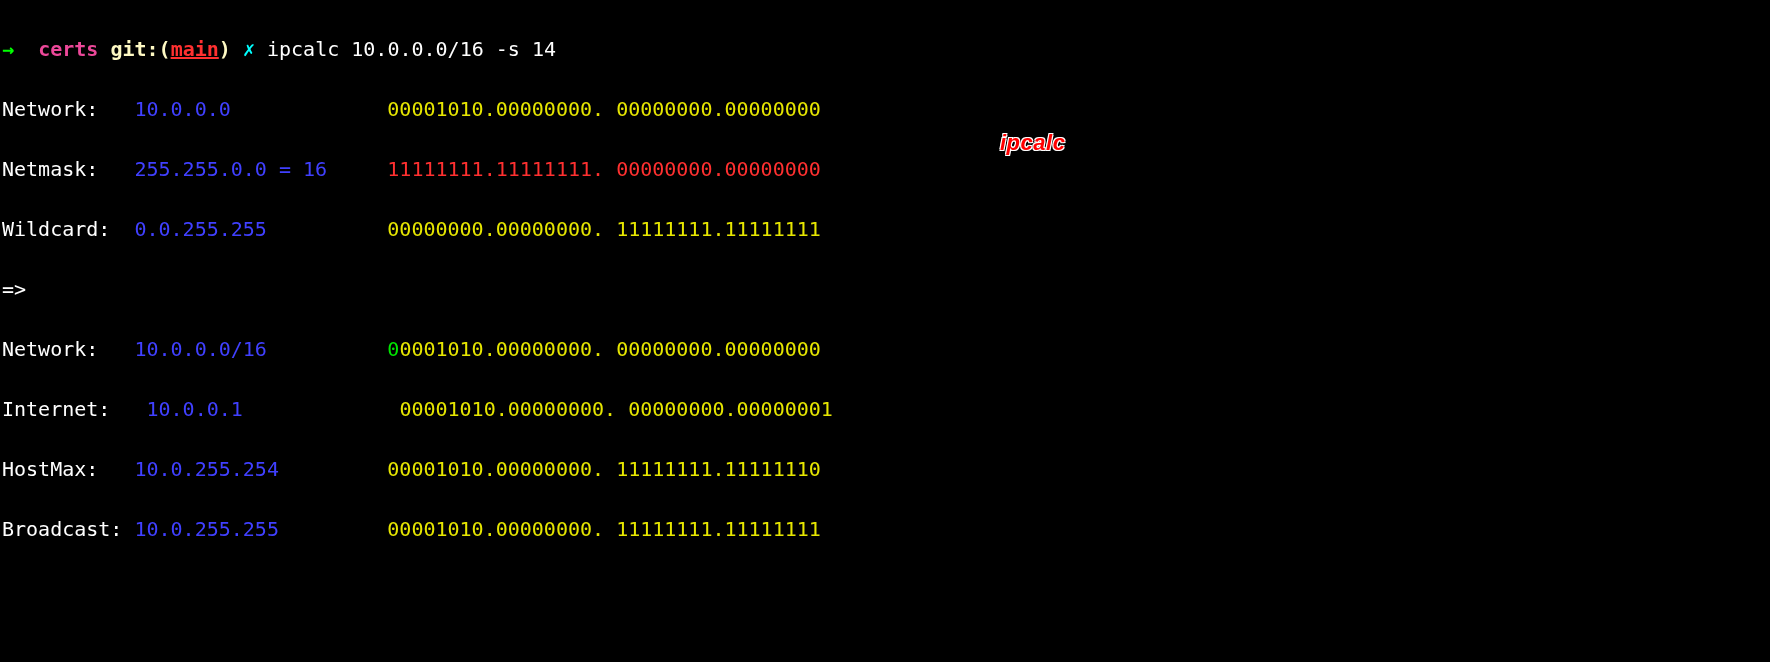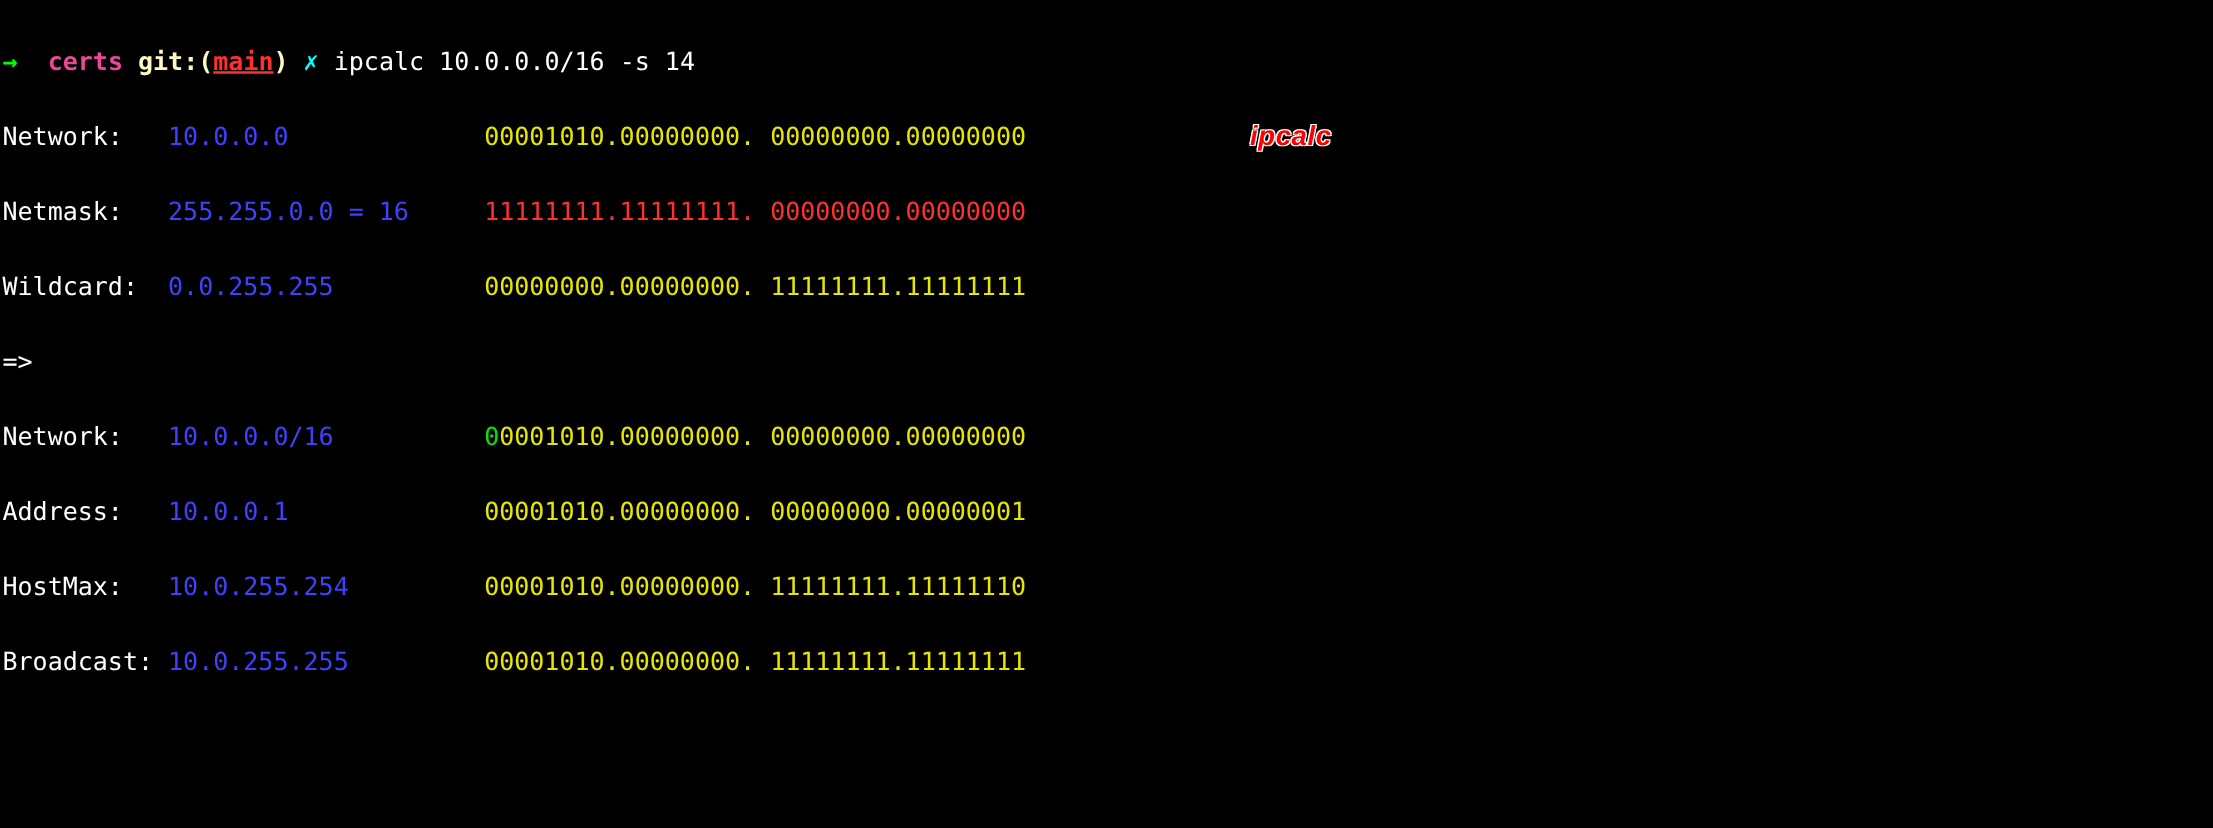--- a/index.html
+++ b/index.html
@@ -28,42 +28,42 @@
   .label { color: #ffffff; }
   .blue  { color: #4040ff; }
   .yellow{ color: #e6e600; }
   .red   { color: #ff3030; }
   .green { color: #00e600; }
   .magenta{ color: #e030e0; }
   .white { color: #ffffff; }
 
   .watermark {
     position: absolute;
-    top: 92px;
+    top: 126px;
     left: 1000px;
     font-family: "Arial Black", "Arial", sans-serif;
     font-weight: 900;
     font-size: 22px;
     font-style: italic;
     color: #ff0000;
     text-shadow: -1px -1px 0 #fff, 1px -1px 0 #fff, -1px 1px 0 #fff, 1px 1px 0 #fff;
     letter-spacing: 0.5px;
   }
 </style>
 </head>
 <body>
 
 <div class="terminal">
 <span class="row"><span class="arrow">→</span>  <span class="dir">certs</span> <span class="git">git:(</span><span class="branch">main</span><span class="git">)</span> <span class="sym">✗</span> <span class="cmd">ipcalc 10.0.0.0/16 -s 14</span></span>
 <span class="row"><span class="label">Network:   </span><span class="blue">10.0.0.0             </span><span class="yellow">00001010.00000000.</span><span> </span><span class="yellow">00000000.00000000</span></span>
 <span class="row"><span class="label">Netmask:   </span><span class="blue">255.255.0.0 = 16     </span><span class="red">11111111.11111111.</span><span> </span><span class="red">00000000.00000000</span></span>
 <span class="row"><span class="label">Wildcard:  </span><span class="blue">0.0.255.255          </span><span class="yellow">00000000.00000000.</span><span> </span><span class="yellow">11111111.11111111</span></span>
 <span class="row"><span class="white">=&gt;</span></span>
 <span class="row"><span class="label">Network:   </span><span class="blue">10.0.0.0/16          </span><span class="green">0</span><span class="yellow">0001010.00000000.</span><span> </span><span class="yellow">00000000.00000000</span></span>
-<span class="row"><span class="label">Address:   </span><span class="blue">10.0.0.1             </span><span class="yellow">00001010.00000000.</span><span> </span><span class="yellow">00000000.00000001</span></span>
+<span class="row"><span class="label">Internet:   </span><span class="blue">10.0.0.1             </span><span class="yellow">00001010.00000000.</span><span> </span><span class="yellow">00000000.00000001</span></span>
 <span class="row"><span class="label">HostMax:   </span><span class="blue">10.0.255.254         </span><span class="yellow">00001010.00000000.</span><span> </span><span class="yellow">11111111.11111110</span></span>
 <span class="row"><span class="label">Broadcast: </span><span class="blue">10.0.255.255         </span><span class="yellow">00001010.00000000.</span><span> </span><span class="yellow">11111111.11111111</span></span>
 <span class="row"> </span>
 
 
 
 
 
 
 

